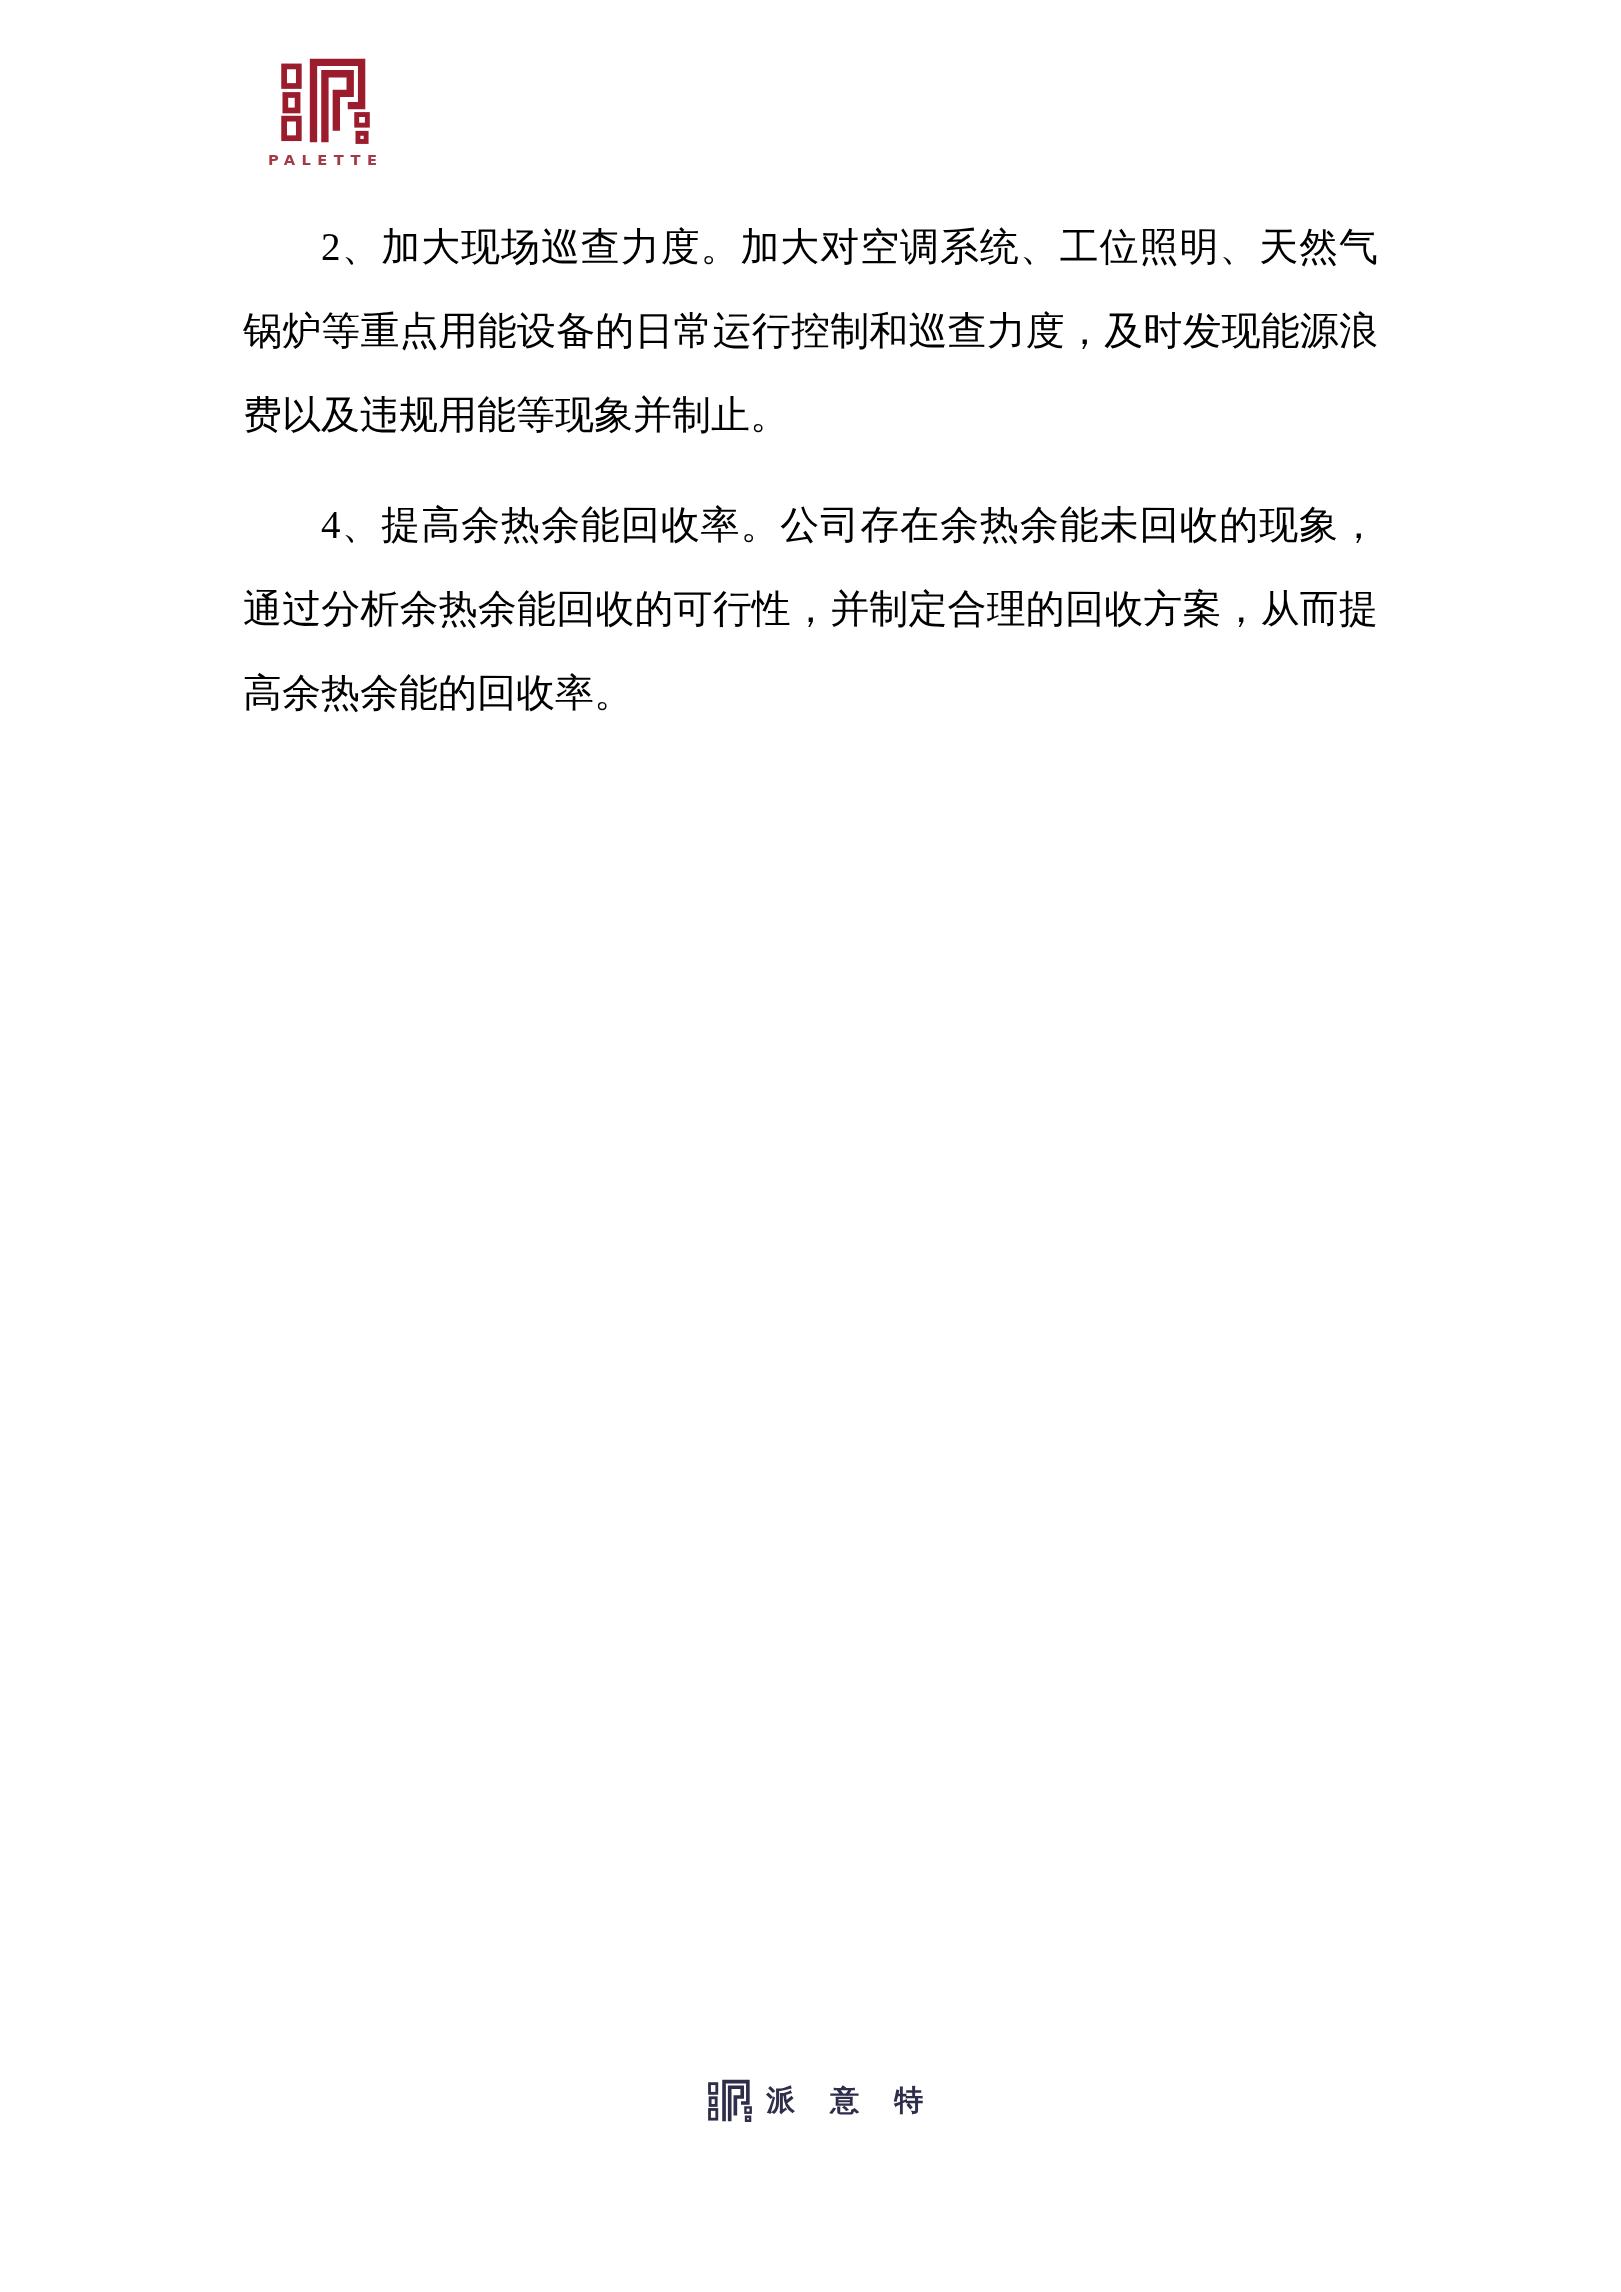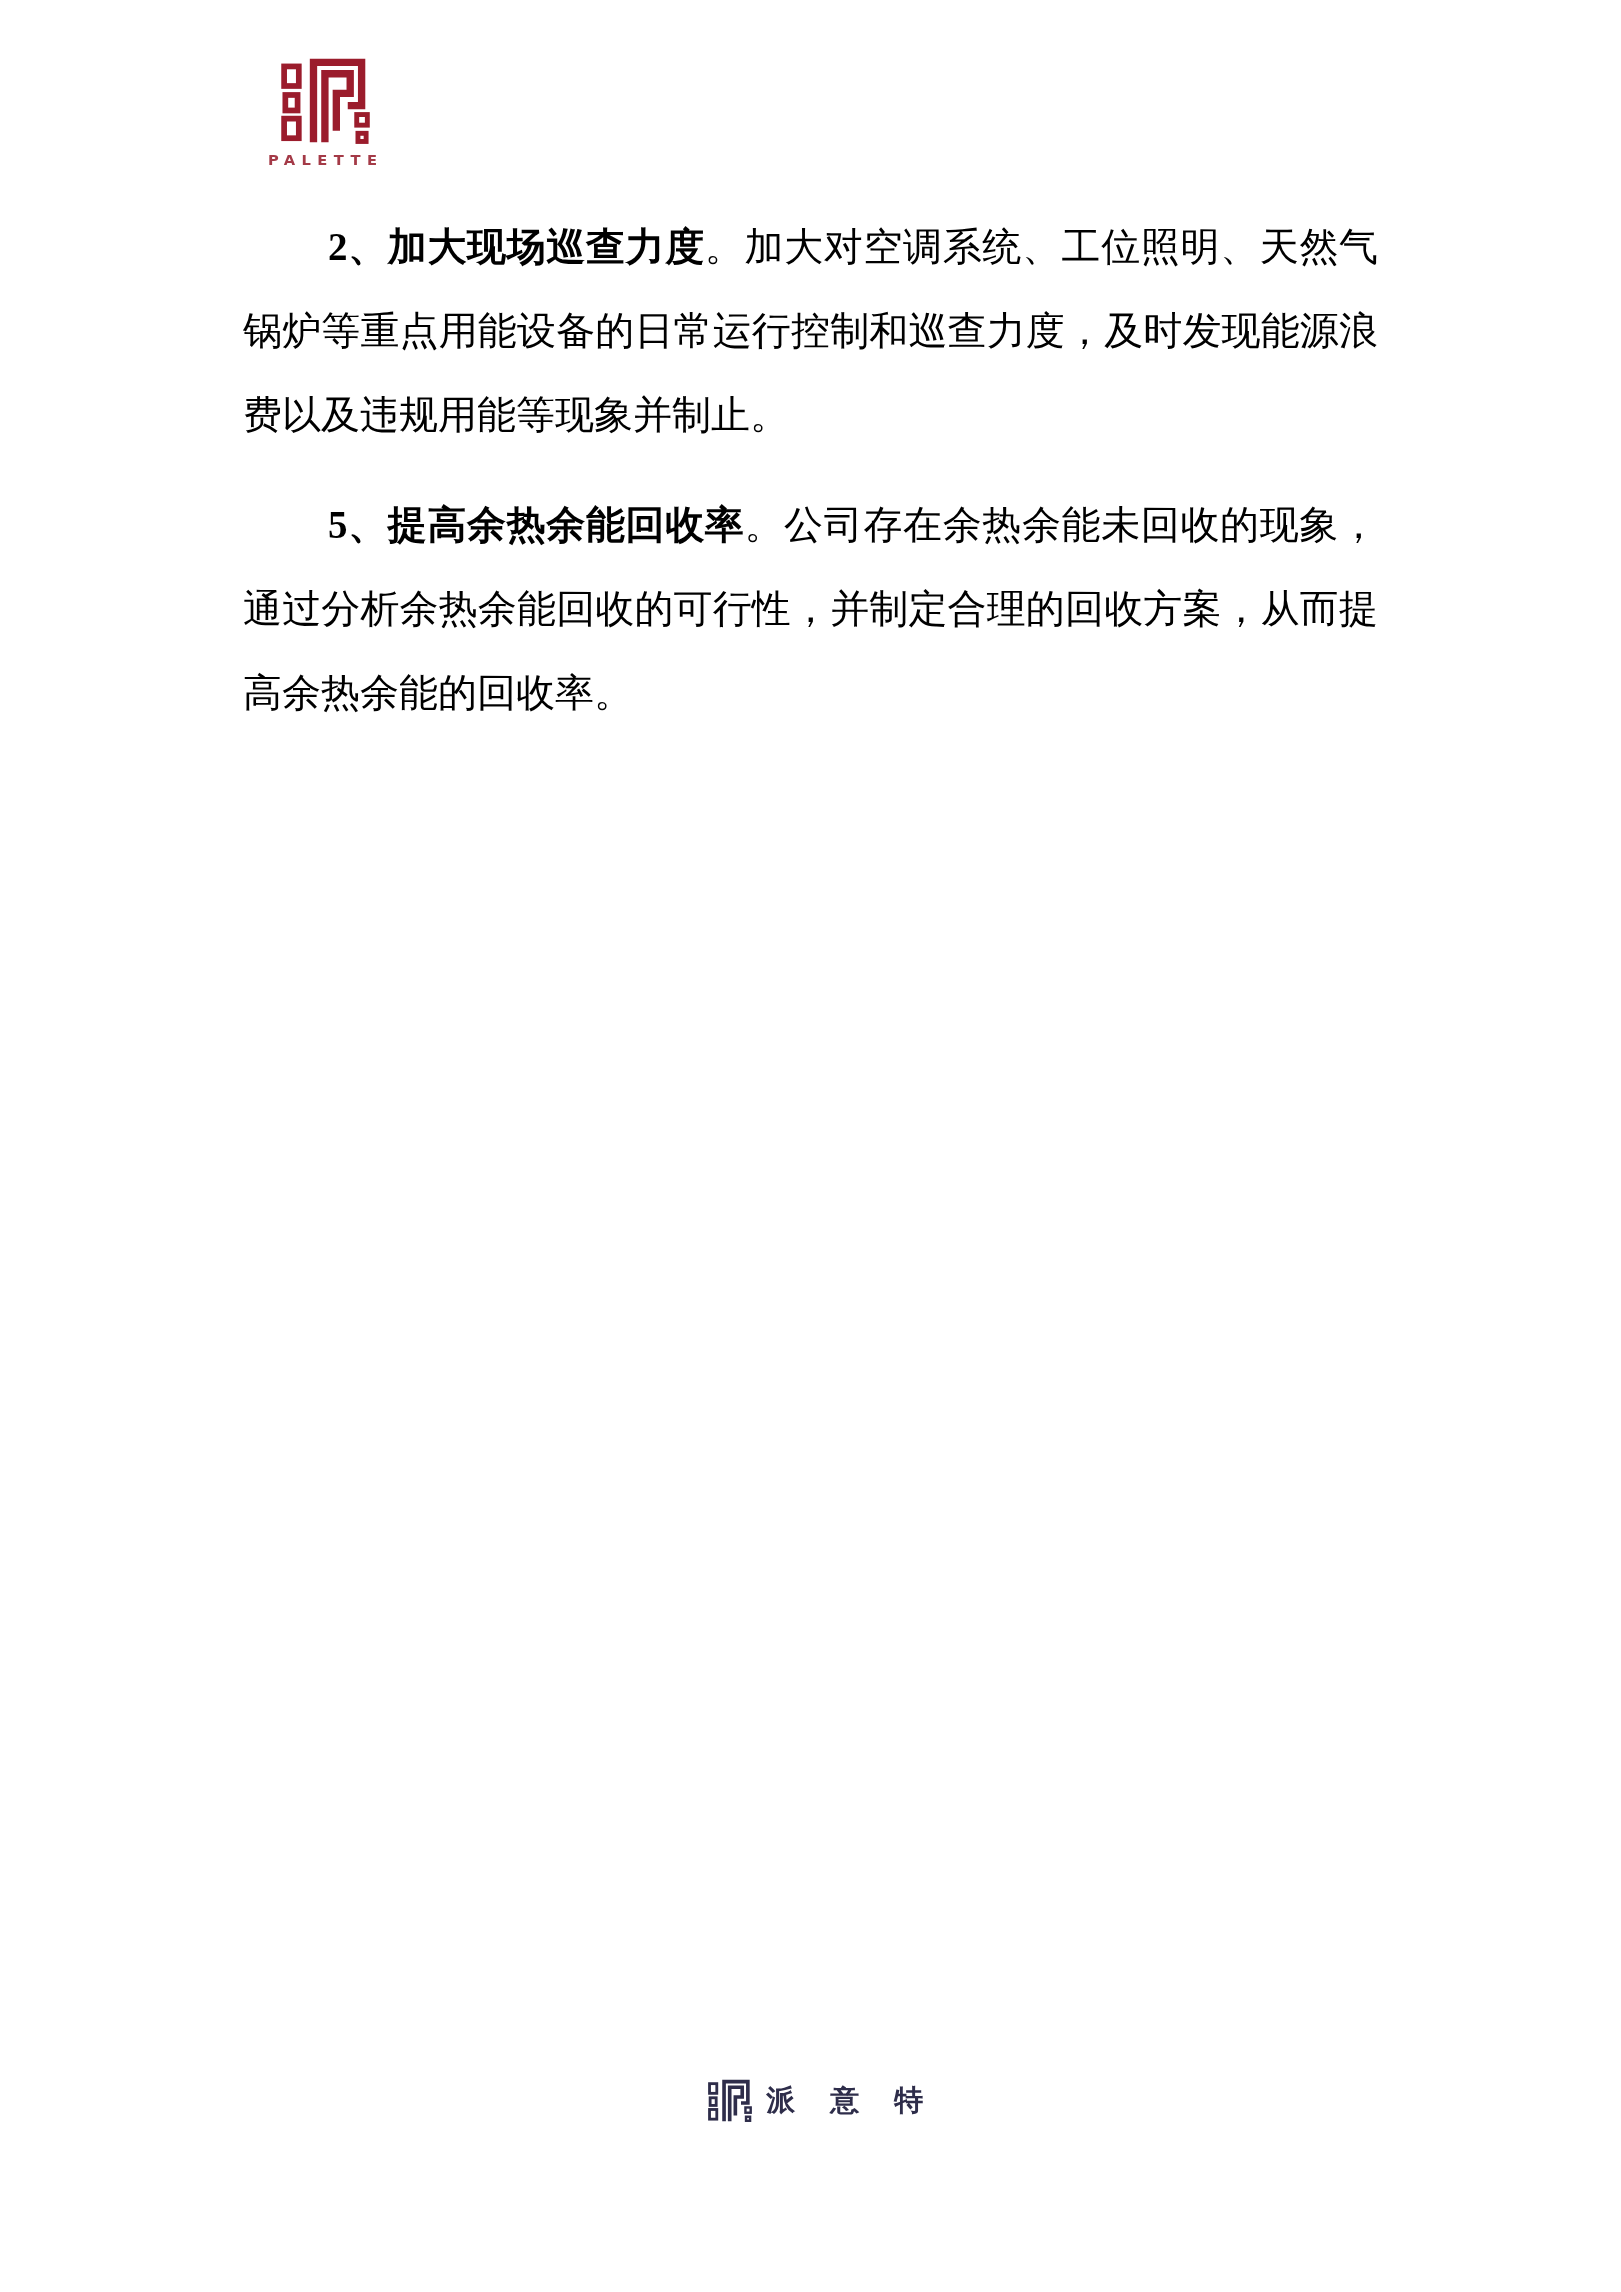--- a/index.html
+++ b/index.html
@@ -44,21 +44,21 @@
     padding-top: 205px;
     font-size: 39px;
     text-align: justify;
     text-justify: inter-character;
   }
   .para {
     margin: 0 0 25.5px 0;
     line-height: 84px;
     text-indent: 2em;
   }
-  .para b { font-weight: bold; margin-left: 7px; }
+  .para b { font-weight: normal; }
   .section-heading {
     font-size: 39px;
     font-weight: bold;
     line-height: 84px;
     margin: 0 0 25.5px 0;
     text-indent: 2em;
     text-align: left;
   }
   .closing {
     line-height: 74px;
@@ -116,21 +116,21 @@
     <svg width="113" height="93" viewBox="0 0 115 114">
       <use href="#logo-mark"></use>
     </svg>
     <div class="logo-wordmark">PALETTE</div>
   </div>
 
   <div class="content">
 
     <p class="para"><b>2、加大现场巡查力度</b><span>。加大对空调系统、工位照明、天然气锅炉等重点用能设备的日常运行控制和巡查力度，及时发现能源浪费以及违规用能等现象并制止。</span></p>
 
-    <p class="para"><b>5、提高余热余能回收率</b><span>。公司存在余热余能未回收的现象，通过分析余热余能回收的可行性，并制定合理的回收方案，从而提高余热余能的回收率。</span></p>
+    <p class="para"><b>4、提高余热余能回收率</b><span>。公司存在余热余能未回收的现象，通过分析余热余能回收的可行性，并制定合理的回收方案，从而提高余热余能的回收率。</span></p>
 
 
 
 
   </div>
 
   <div class="footer">
     <svg width="47" height="46" viewBox="0 0 115 114">
       <use href="#logo-mark"></use>
     </svg>

